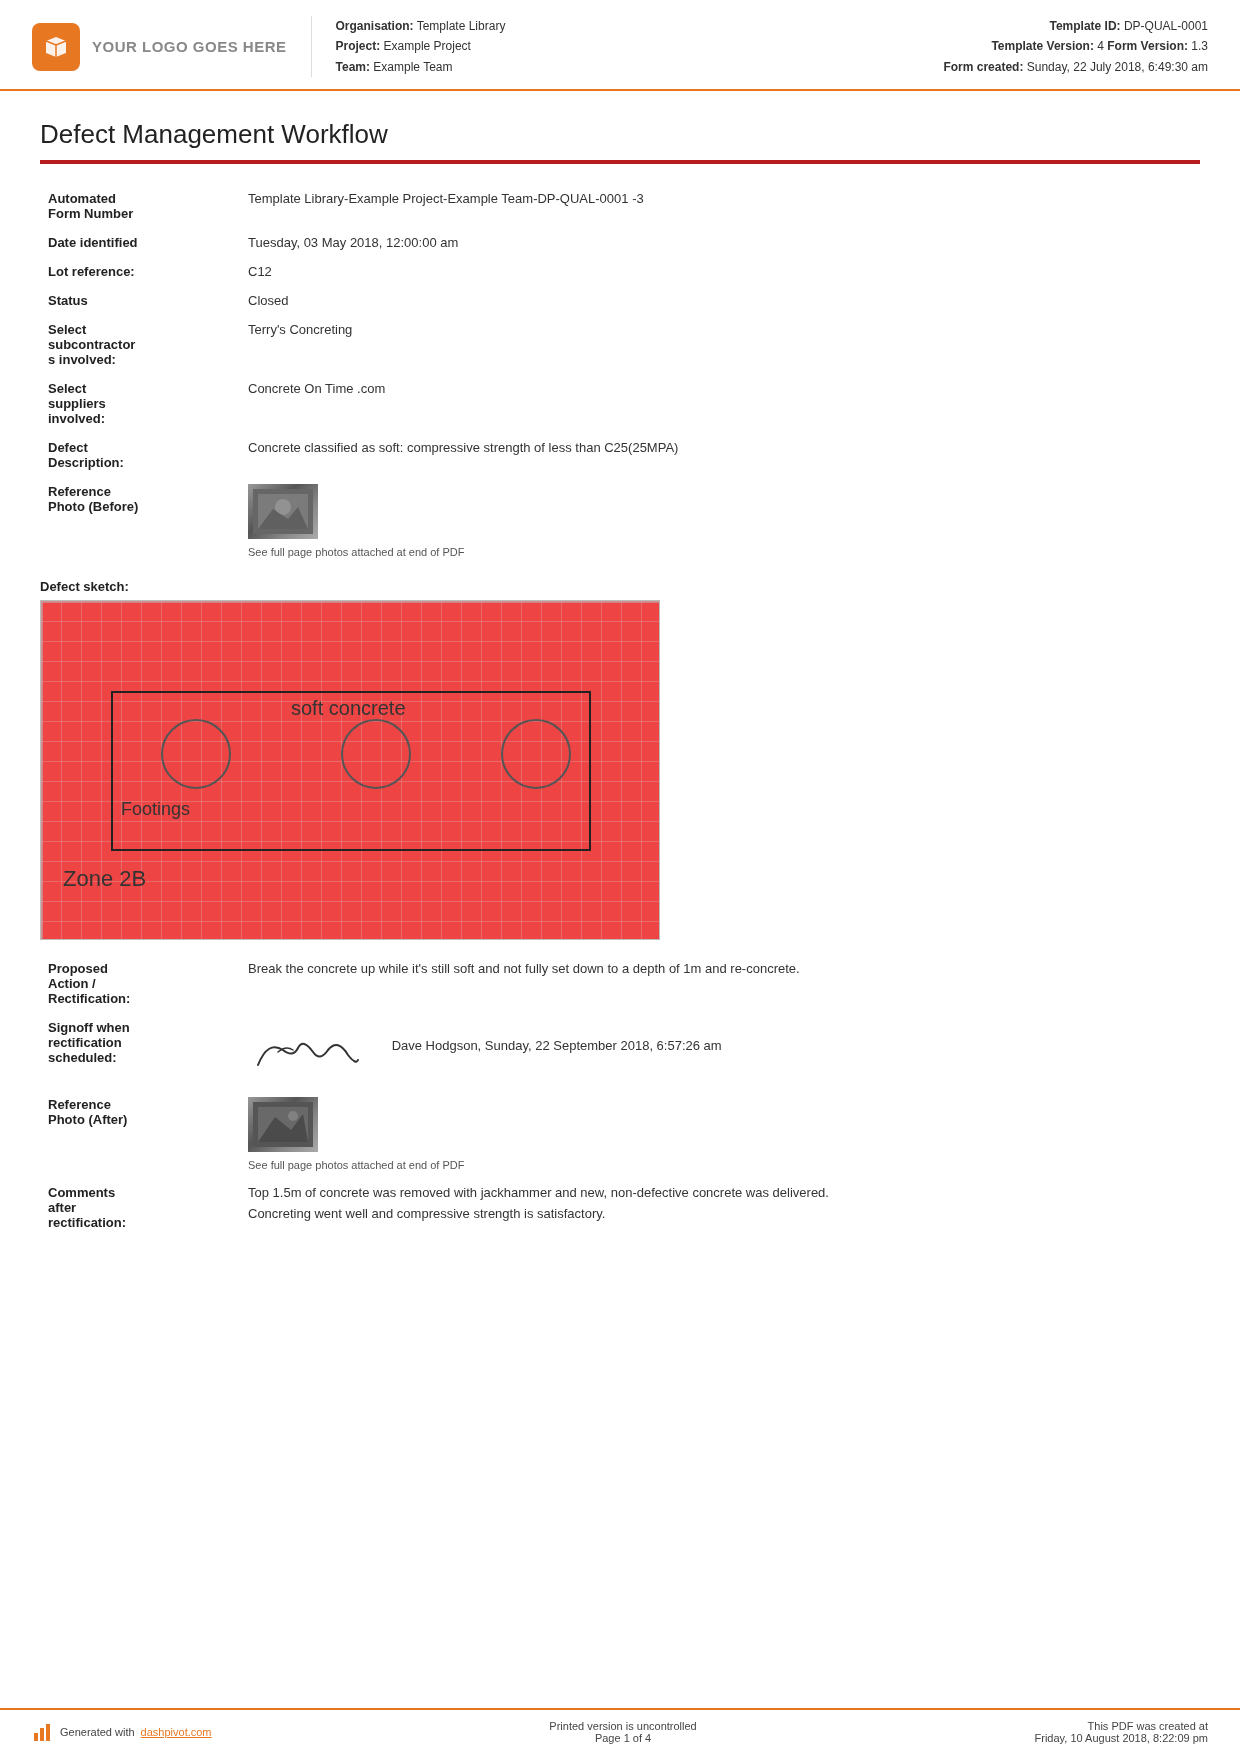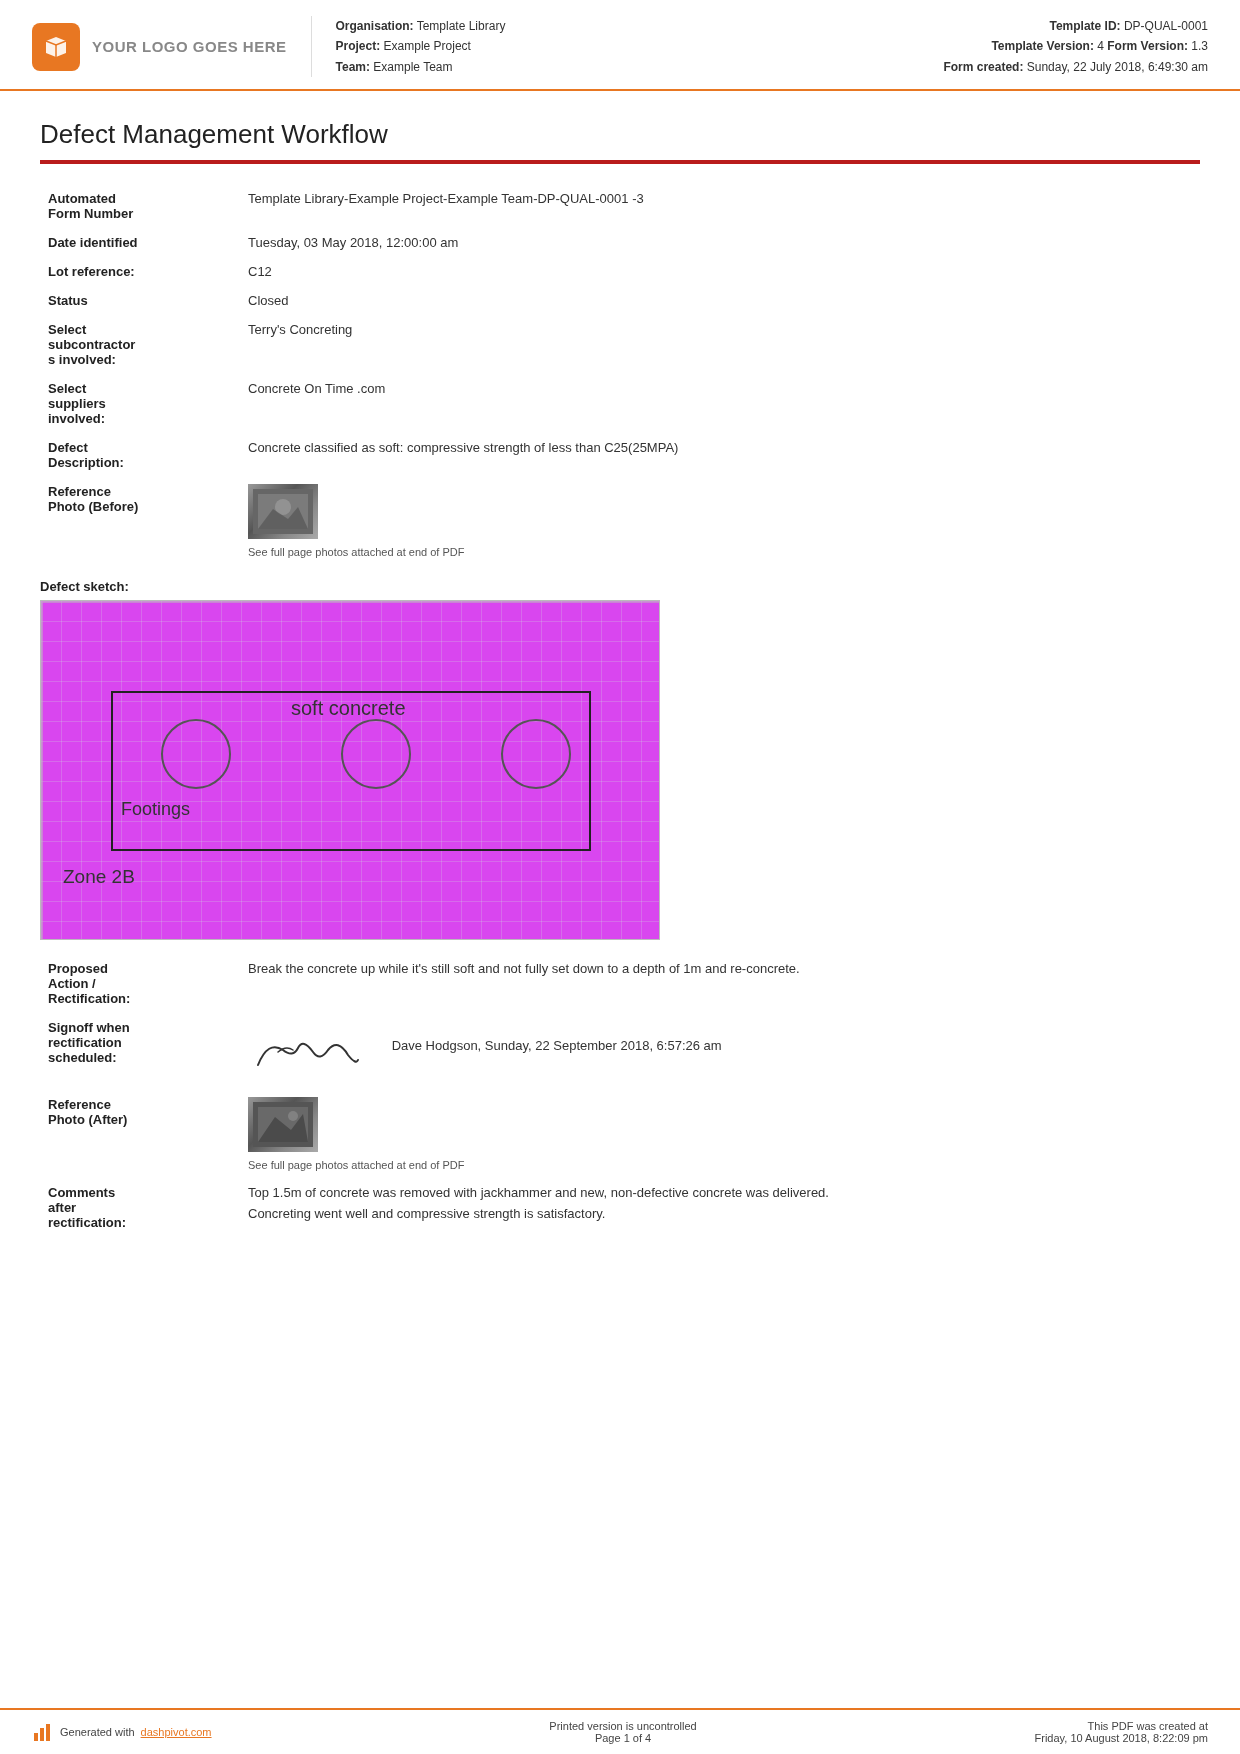--- a/index.html
+++ b/index.html
@@ -106,21 +106,21 @@
       font-size: 13px;
       margin-top: 10px;
       margin-bottom: 6px;
     }
     .sketch-container {
       border: 1px solid #bbb;
       width: 620px;
       height: 340px;
       position: relative;
       overflow: hidden;
-      background: #d946ef;
+      background: #ef4444;
     }
     .grid-bg {
       position: absolute;
       top: 0; left: 0; right: 0; bottom: 0;
     }
     .sketch-inner {
       position: absolute;
       top: 0; left: 0; right: 0; bottom: 0;
     }
     
@@ -148,21 +148,21 @@
     }
     .sketch-text-footings {
       position: absolute;
       top: 198px; left: 80px;
       font-size: 18px;
       color: #333;
     }
     .sketch-text-zone {
       position: absolute;
       top: 265px; left: 22px;
-      font-size: 19px;
+      font-size: 22px;
       color: #333;
       font-weight: normal;
     }
     
     .photo-thumb {
       width: 70px;
       height: 55px;
       background: #888;
       display: inline-block;
       position: relative;

